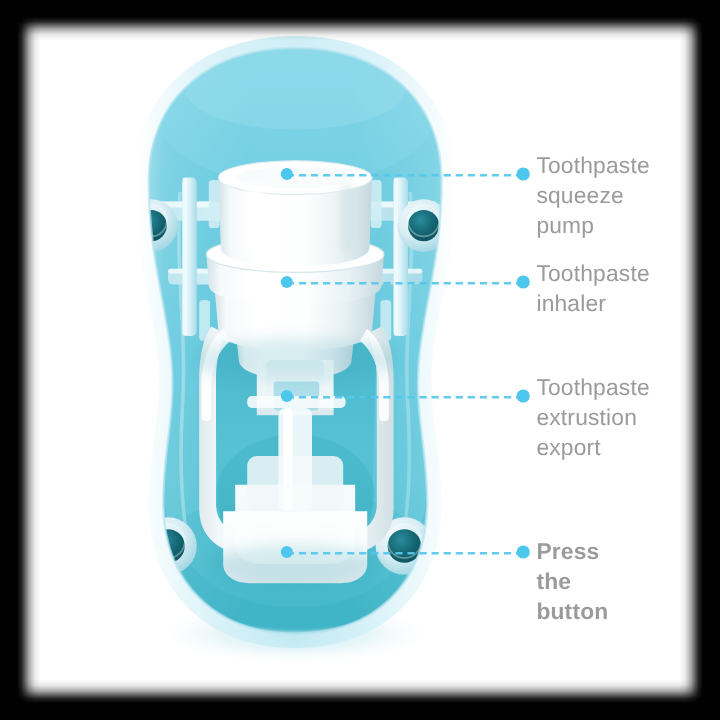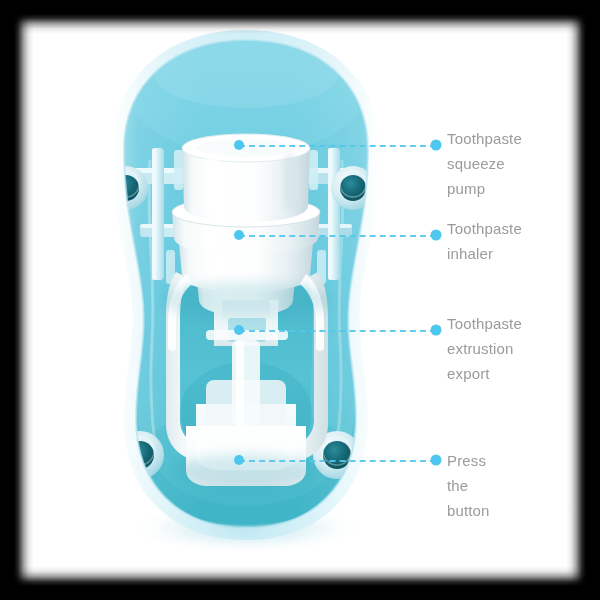--- a/index.html
+++ b/index.html
@@ -113,21 +113,21 @@
     background: #4ec7ef;
     transform: translate(-50%, -50%);
   }
   .callout-dot.inner {
     width: 10px;
     height: 10px;
   }
   .callout-text {
     position: absolute;
     color: #9b9b9b;
-    font-size: 15px;
+    font-size: 19px;
     line-height: 25px;
     letter-spacing: 0.15px;
     white-space: pre-line;
     font-family: "Liberation Sans", sans-serif;
   }
 </style>
 </head>
 <body>
 
 <div id="stage">
@@ -432,21 +432,21 @@
       <div class="callout-dot inner" style="left:239px; top:330px;"></div>
       <div class="callout-dot" style="left:436px; top:330px;"></div>
       <div class="callout-text" style="left:447px; top:311px;">Toothpaste
 extrustion export</div>
     </div>
 
     <div class="callout">
       <div class="callout-line" style="left:239px; top:460px; width:197px;"></div>
       <div class="callout-dot inner" style="left:239px; top:460px;"></div>
       <div class="callout-dot" style="left:436px; top:460px;"></div>
-      <div class="callout-text" style="left:447px; top:448px;">Press the button</div>
+      <div class="callout-text" style="left:447px; top:448px;font-weight:bold;">Press the button</div>
     </div>
 
   </div>
 
   <div id="vignette-frame">
     <div class="vig vig-top"></div>
     <div class="vig vig-bottom"></div>
     <div class="vig vig-left"></div>
     <div class="vig vig-right"></div>
   </div>

